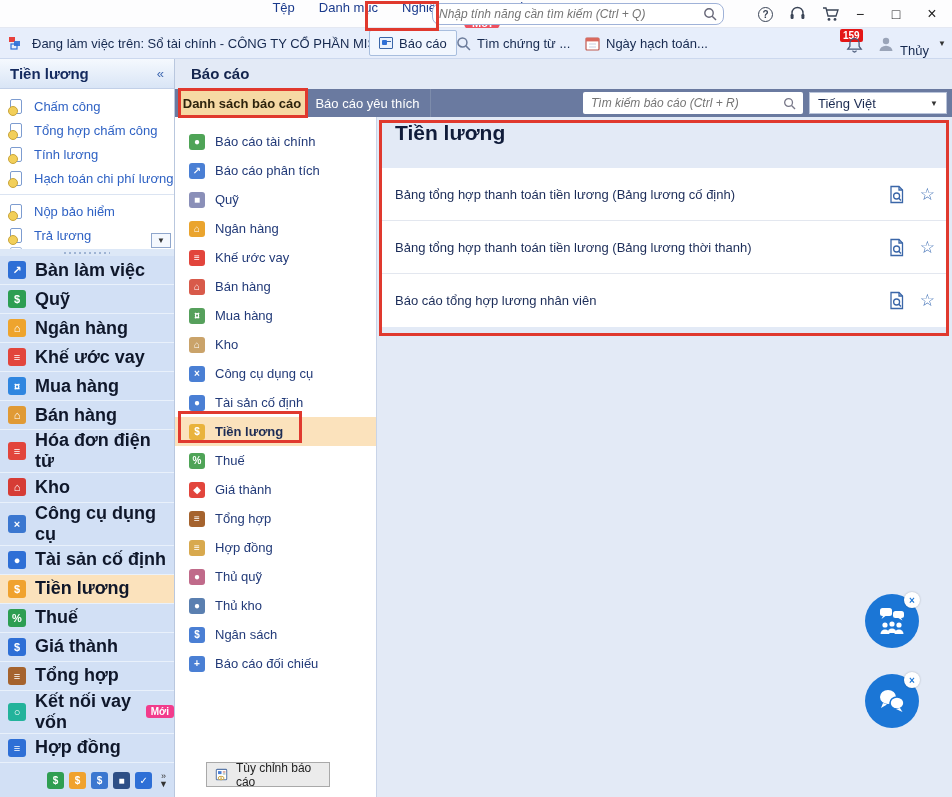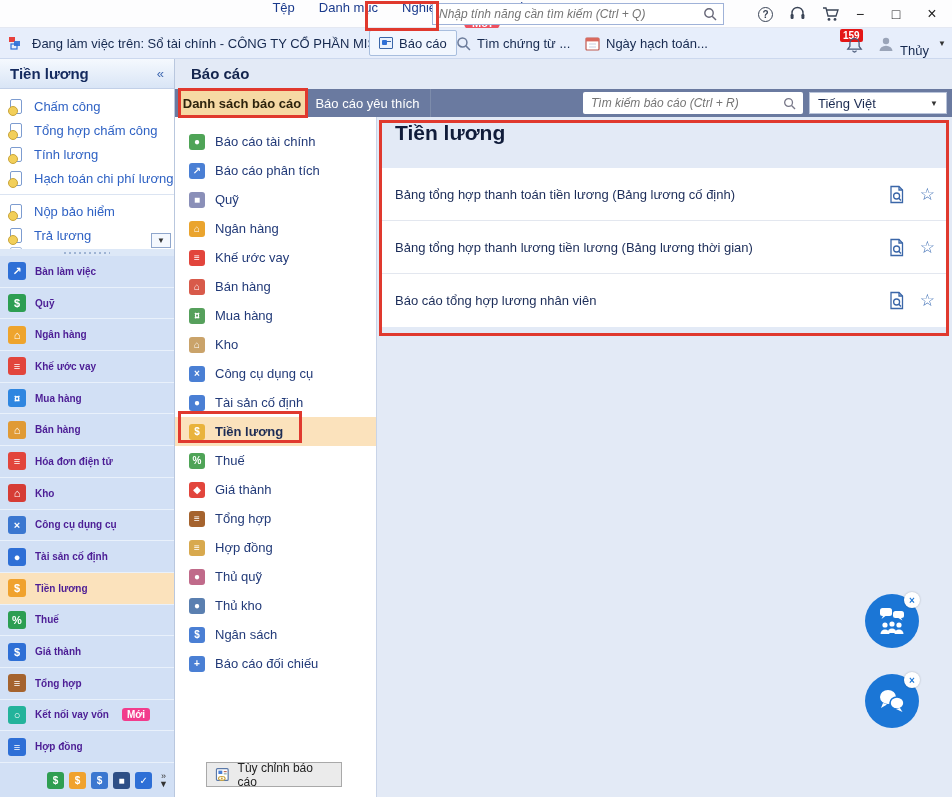--- a/index.html
+++ b/index.html
@@ -7,21 +7,21 @@
   body { font-family:"Liberation Sans","DejaVu Sans",sans-serif; position:relative; background:#fff; overflow:hidden; }
   .abs { position:absolute; }
 
   
   #menubar { left:0; top:0; width:952px; height:28px; background:#fdfdfe; border-bottom:1px solid #e4e8f2; display:flex; align-items:center;flex-direction:column; }
   .logo { width:20px; height:20px; border-radius:50%; margin:0 14px 0 8px;
           background:conic-gradient(#2e6fd6 0 90deg,#f2c22e 90deg 180deg,#e8413c 180deg 270deg,#2e9e52 270deg 360deg); }
   .mnav { display:flex; gap:24px; font-size:13px; color:#1a3a8c; }
   .mnav span { cursor:default; }
   .pill-new { background:#ef5160; color:#fff; font-size:11px; font-weight:bold; border-radius:9px; padding:2px 8px; margin-left:12px; }
-  .gsearch { position:absolute; left:432px; top:3px; width:292px; height:22px; border:1px solid #9fb2d8; border-radius:0; background:#fff; display:flex; align-items:center; }
+  .gsearch { position:absolute; left:432px; top:3px; width:292px; height:22px; border:1px solid #9fb2d8; border-radius:8px; background:#fff; display:flex; align-items:center; }
   .gsearch input { border:0; outline:none; flex:1; font-style:italic; font-size:12px; color:#666; padding:0 6px; background:transparent; font-family:inherit; }
   .sysicons { position:absolute; left:758px; top:0; height:28px; display:flex; align-items:center; gap:16px; color:#3a4456; }
   .helpcirc { width:15px; height:15px; border:1.4px solid #3a4456; border-radius:50%; font-size:10px; font-weight:bold; display:flex; align-items:center; justify-content:center; }
   .winctl { position:absolute; left:840px; top:0; width:112px; height:28px; display:flex; align-items:center; justify-content:space-between; padding:0 8px; font-size:14px; color:#222; }
   .winctl span { width:24px; text-align:center; cursor:default; }
 
   
   #toolbar { left:0; top:28px; width:952px; height:31px; background:#e7eefb; border-bottom:1px solid #ccd8ee; display:flex; align-items:center; font-size:13px; color:#16294f; }
   .tb-item { display:flex; align-items:flex-start; gap:6px; }
   .report-btn { position:absolute; left:369px; top:2px; height:26px; background:#f2f7fe; border:1px solid #a8bede; border-radius:2px; display:flex; align-items:center; gap:6px; padding:0 9px; }
@@ -46,21 +46,21 @@
   .pagedoc:after { content:""; position:absolute; left:-3px; bottom:-3px; width:8px; height:8px; background:#f2cf5a; border:1px solid #c9a53a; border-radius:50%; }
   .q-sep { border-top:1px solid #dbe4f2; margin:4px 0 4px 0; }
   .q-clip { height:13px; overflow:hidden; display:flex; align-items:flex-start; gap:8px; padding-left:10px; opacity:.65; }
   .q-blur { width:110px; height:10px; margin-top:3px; background:#ccd8ec; border-radius:2px; }
   .sb-drop { position:absolute; right:3px; top:174px; width:20px; height:15px; background:#f4f8fe; border:1px solid #8fa6cc; font-size:8px; color:#333; display:flex; align-items:center; justify-content:center; }
   .splitter { position:absolute; left:0; top:190px; width:174px; height:7px; background:#dde8f7;
               background-image:repeating-linear-gradient(90deg,#9fb4d4 0 2px,transparent 2px 5px); background-size:46px 2px; background-position:center; background-repeat:no-repeat; }
   .modules { position:absolute; left:0; top:197px; width:174px; height:507px; display:grid; grid-template-rows:repeat(16,1fr); }
   .m-row { display:flex; align-items:center; gap:9px; padding-left:8px; background:#d2e0f5; border-bottom:1px solid #e9f1fb; }
   .m-row.active { background:#fbe2bc; }
-  .m-label { font-size:10px; font-weight:bold; color:#4c1d95; }
+  .m-label { font-size:18px; font-weight:bold; color:#0f172a; }
   .mi { width:18px; height:18px; border-radius:3px; color:#fff; font-size:11px; font-weight:bold; display:flex; align-items:center; justify-content:center; flex:0 0 auto; }
   .badge-new { background:#f23c8c; color:#fff; font-size:10px; font-weight:bold; border-radius:3px; padding:1px 5px; margin-left:4px; }
   .sb-foot { position:absolute; left:0; top:704px; width:174px; height:34px; background:#d2e0f5; display:flex; align-items:center; justify-content:flex-end; gap:5px; padding-right:6px; }
   .fi { width:17px; height:17px; border-radius:3px; color:#fff; font-size:10px; font-weight:bold; display:flex; align-items:center; justify-content:center; }
   .chev2 { display:flex; flex-direction:column; align-items:center; line-height:8px; font-size:9px; color:#333; margin-left:2px; }
 
   
   #main { left:175px; top:59px; width:777px; height:738px; background:#e3eaf6; }
   .page-title { position:absolute; left:16px; top:6px; font-size:15px; font-weight:bold; color:#14254e; }
   .tabbar { position:absolute; left:0; top:30px; width:777px; height:28px; background:#6a7aa0; display:flex; align-items:center; }
@@ -80,21 +80,21 @@
   .ci { width:16px; height:16px; border-radius:3px; color:#fff; font-size:10px; font-weight:bold; display:flex; align-items:center; justify-content:center; flex:0 0 auto; }
 
   .section-title { position:absolute; left:220px; top:62px; font-size:21px; font-weight:bold; color:#101c3a; }
   .replist { position:absolute; left:204px; top:109px; width:570px; background:#fff; }
   .rep-row { height:53px; display:flex; align-items:center; border-bottom:1px solid #e3e7ef; padding:0 14px 0 16px; }
   .rep-row:last-child { border-bottom:0; }
   .rep-name { flex:1; font-size:13px; color:#1b2c58; }
   .rep-icons { display:flex; align-items:center; gap:14px; }
   .star { font-size:17px; color:#3f6fb5; line-height:1; }
 
-  .customize { position:absolute; left:31px; top:703px; width:136px; height:25px; background:#ebebeb; border:1px solid #a9a9a9; display:flex; align-items:center; gap:7px; padding:0 8px; font-size:12px; color:#222; }
+  .customize { position:absolute; left:31px; top:703px; width:124px; height:25px; background:#ebebeb; border:1px solid #a9a9a9; display:flex; align-items:center; gap:7px; padding:0 8px; font-size:12px; color:#222; }
 
   .chatfab { position:absolute; width:54px; height:54px; border-radius:50%; background:#1b76d6; display:flex; align-items:center; justify-content:center; }
   .fab-x { position:absolute; width:16px; height:16px; border-radius:50%; background:#fff; color:#1b76d6; font-size:10px; font-weight:bold; display:flex; align-items:center; justify-content:center; box-shadow:0 0 2px rgba(0,0,0,.25); }
 
   .mag { flex:0 0 auto; }
 </style>
 </head>
 <body>
 
 <div id="menubar" class="abs">
@@ -410,21 +410,21 @@
         <svg width="18" height="19" viewBox="0 0 18 19">
             <path d="M3 1.5 h8 l3.5 3.5 v12.5 h-11.5 z" fill="#fff" stroke="#3a66a8" stroke-width="1.3"></path>
             <path d="M11 1.5 v3.5 h3.5" fill="none" stroke="#3a66a8" stroke-width="1.3"></path>
             <circle cx="8.6" cy="11" r="3" fill="none" stroke="#3a66a8" stroke-width="1.3"></circle>
             <line x1="10.8" y1="13.2" x2="13" y2="15.4" stroke="#3a66a8" stroke-width="1.4"></line>
           </svg>
         <span class="star">☆</span>
       </span>
     </div>
     <div class="rep-row">
-      <span class="rep-name">Bảng tổng hợp thanh lương tiền lương (Bảng lương thời gian)</span>
+      <span class="rep-name">Bảng tổng hợp thanh toán tiền lương (Bảng lương thời thanh)</span>
       <span class="rep-icons">
         <svg width="18" height="19" viewBox="0 0 18 19">
             <path d="M3 1.5 h8 l3.5 3.5 v12.5 h-11.5 z" fill="#fff" stroke="#3a66a8" stroke-width="1.3"></path>
             <path d="M11 1.5 v3.5 h3.5" fill="none" stroke="#3a66a8" stroke-width="1.3"></path>
             <circle cx="8.6" cy="11" r="3" fill="none" stroke="#3a66a8" stroke-width="1.3"></circle>
             <line x1="10.8" y1="13.2" x2="13" y2="15.4" stroke="#3a66a8" stroke-width="1.4"></line>
           </svg>
         <span class="star">☆</span>
       </span>
     </div>

